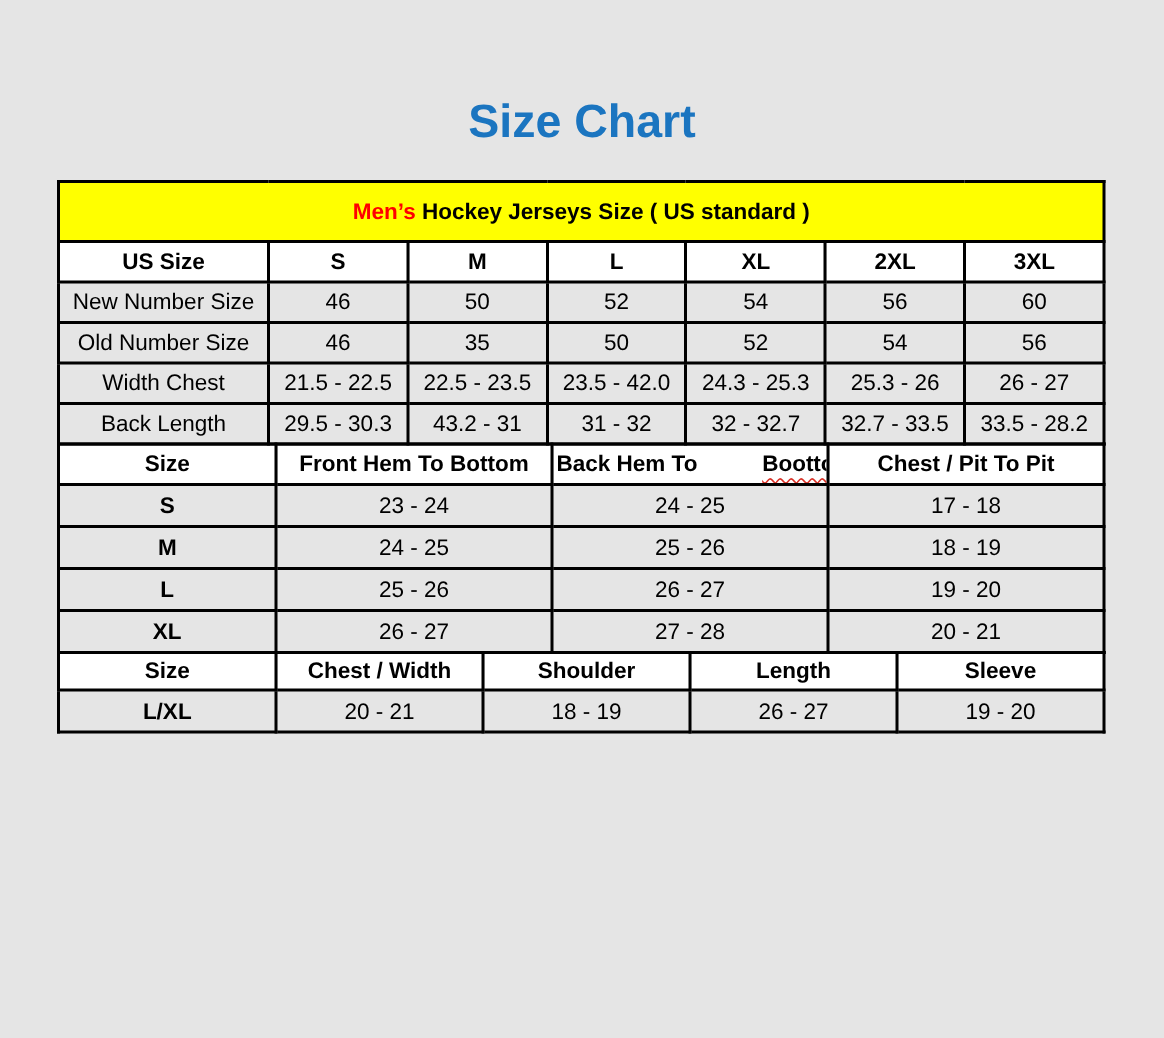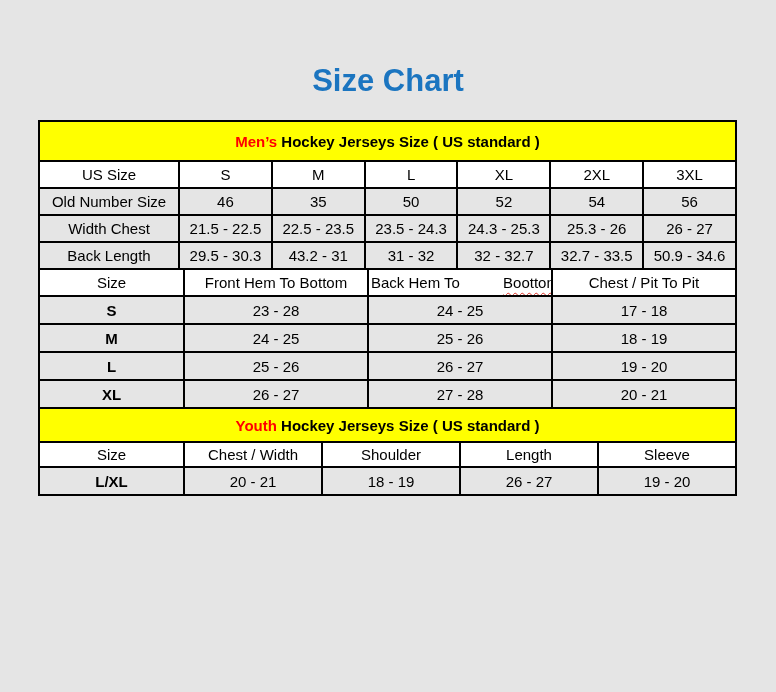--- a/index.html
+++ b/index.html
@@ -48,21 +48,21 @@
   }
   .section-header {
     background: var(--header-yellow, #ffff00);
     font-size: 17px;
     font-weight: bold;
   }
   .t-mens  .section-header { height: 40px; }
   .t-womens .section-header { height: 38px; }
   .t-youth .section-header { height: 34px; }
   .hl { color: var(--highlight-red, #ff0000); }
-  .col-header { font-weight: normal; background: #ffffff; }
+  .col-header { font-weight: bold; background: #ffffff; }
   .t-mens  .col-header { height: 27px; }
   .t-womens .col-header { height: 27px; }
   .t-youth .col-header { height: 25px; }
   .t-mens  tbody td { height: 27px; }
   .t-womens tbody td { height: 28px; }
   .t-youth tbody td { height: 28px; }
   
   .t-womens tbody td:first-child,
   .t-youth  tbody td:first-child { font-weight: bold; }
   .squiggle {
@@ -99,45 +99,54 @@
             <th class="col-header">S</th>
             <th class="col-header">M</th>
             <th class="col-header">L</th>
             <th class="col-header">XL</th>
             <th class="col-header">2XL</th>
             <th class="col-header">3XL</th>
           </tr>
         </thead>
         <tbody>
           <tr>
+            <td>New Number Size</td>
+            <td>46</td>
+            <td>50</td>
+            <td>52</td>
+            <td>54</td>
+            <td>56</td>
+            <td>60</td>
+          </tr>
+          <tr>
             <td>Old Number Size</td>
             <td>46</td>
             <td>35</td>
             <td>50</td>
             <td>52</td>
             <td>54</td>
             <td>56</td>
           </tr>
           <tr>
             <td>Width Chest</td>
             <td>21.5 - 22.5</td>
             <td>22.5 - 23.5</td>
-            <td>23.5 - 24.3</td>
+            <td>23.5 - 42.0</td>
             <td>24.3 - 25.3</td>
             <td>25.3 - 26</td>
             <td>26 - 27</td>
           </tr>
           <tr>
             <td>Back Length</td>
             <td>29.5 - 30.3</td>
             <td>43.2 - 31</td>
             <td>31 - 32</td>
             <td>32 - 32.7</td>
             <td>32.7 - 33.5</td>
-            <td>50.9 - 34.6</td>
+            <td>33.5 - 28.2</td>
           </tr>
         </tbody>
       </table>
     <table class="t t-womens">
         <colgroup>
           <col style="width: 145px;">
           <col>
           <col>
           <col>
         </colgroup>
@@ -145,21 +154,21 @@
           <tr>
             <th class="col-header">Size</th>
             <th class="col-header">Front Hem To Bottom</th>
             <th class="col-header"><span>Back Hem To </span><span class="squiggle">Boottom</span></th>
             <th class="col-header">Chest / Pit To Pit</th>
           </tr>
         </thead>
         <tbody>
           <tr>
             <td>S</td>
-            <td>23 - 28</td>
+            <td>23 - 24</td>
             <td>24 - 25</td>
             <td>17 - 18</td>
           </tr>
           <tr>
             <td>M</td>
             <td>24 - 25</td>
             <td>25 - 26</td>
             <td>18 - 19</td>
           </tr>
           <tr>
@@ -178,23 +187,20 @@
       </table>
     <table class="t t-youth">
         <colgroup>
           <col style="width: 145px;">
           <col>
           <col>
           <col>
           <col>
         </colgroup>
         <thead>
-          <tr>
-            <th colspan="5" class="section-header"><span class="hl">Youth</span><span> Hockey Jerseys Size ( US standard )</span></th>
-          </tr>
           <tr>
             <th class="col-header">Size</th>
             <th class="col-header">Chest / Width</th>
             <th class="col-header">Shoulder</th>
             <th class="col-header">Length</th>
             <th class="col-header">Sleeve</th>
           </tr>
         </thead>
         <tbody>
           <tr>

